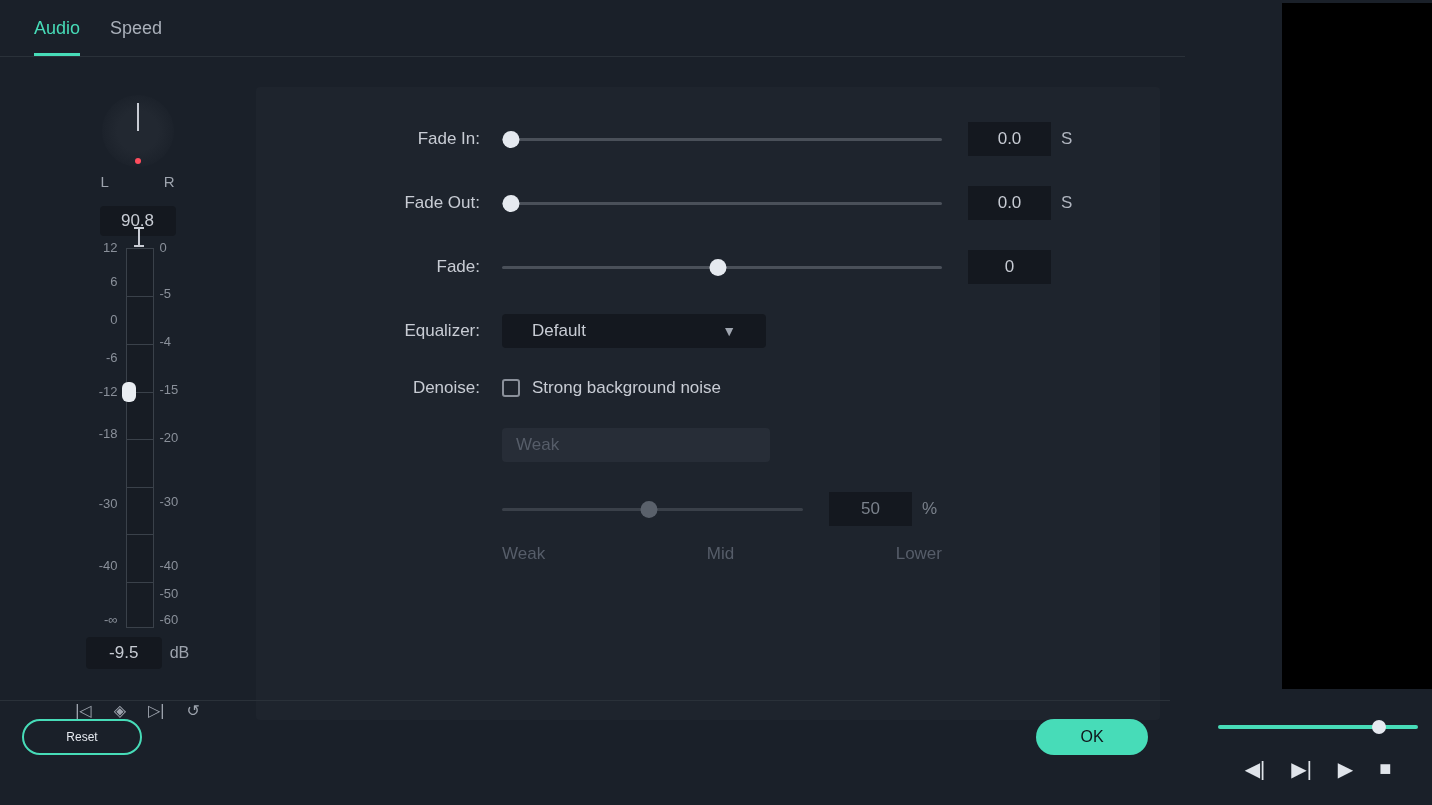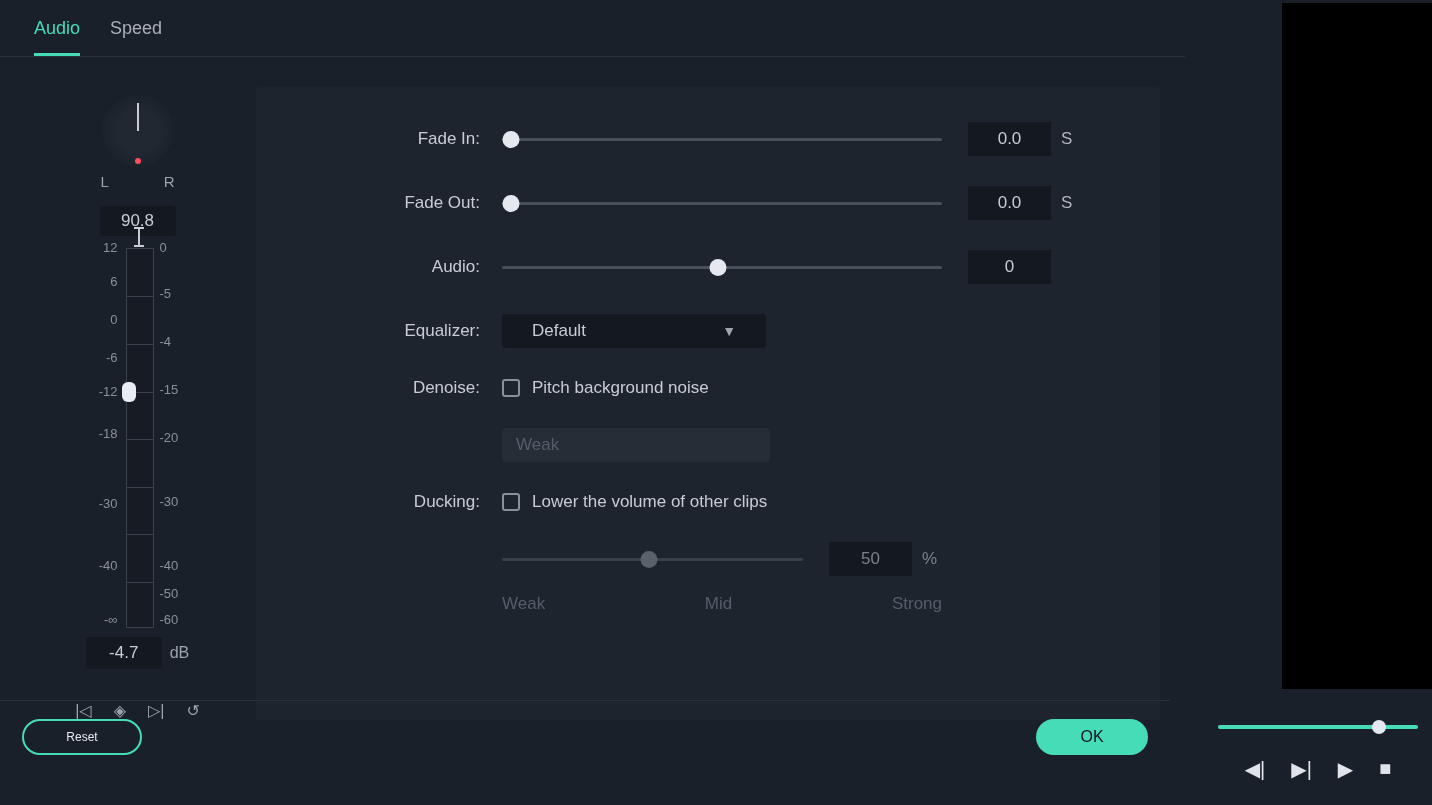--- a/index.html
+++ b/index.html
@@ -424,21 +424,21 @@
           <span style="top:186px">-20</span>
           <span style="top:250px">-30</span>
           <span style="top:314px">-40</span>
           <span style="top:342px">-50</span>
           <span style="top:368px">-60</span>
         </div>
       </div>
 
       <div class="db-row">
         <div class="db-box">
-          <span>-4.7</span>
+          <span>-9.5</span>
         </div>
         <span class="db-unit">dB</span>
       </div>
 
       <div class="kf-row">
         <span>|◁</span>
         <span>◈</span>
         <span>▷|</span>
         <span>↺</span>
       </div>
@@ -457,65 +457,60 @@
       <div class="srow">
         <div class="slabel">Fade Out:</div>
         <div class="slider">
           <div class="thumb" style="left:2%"></div>
         </div>
         <div class="numbox">0.0</div>
         <div class="unit">S</div>
       </div>
 
       <div class="srow">
-        <div class="slabel">Audio:</div>
+        <div class="slabel">Fade:</div>
         <div class="slider">
           <div class="thumb" style="left:49%"></div>
         </div>
         <div class="numbox">0</div>
         <div class="unit"></div>
       </div>
 
       <div class="srow">
         <div class="slabel">Equalizer:</div>
         <div class="selectbox">
           <span>Default</span>
           <span class="chev">▼</span>
         </div>
       </div>
 
       <div class="srow">
         <div class="slabel">Denoise:</div>
         <div class="checkbox"></div>
-        <div class="cblabel">Pitch background noise</div>
+        <div class="cblabel">Strong background noise</div>
       </div>
       <div class="srow">
         <div class="slabel"></div>
         <div class="disabled-box">Weak</div>
       </div>
 
-      <div class="srow">
-        <div class="slabel">Ducking:</div>
-        <div class="checkbox"></div>
-        <div class="cblabel">Lower the volume of other clips</div>
-      </div>
       <div class="srow" style="margin-bottom:10px">
         <div class="slabel"></div>
         <div style="display:flex;flex-direction:column;flex:1;max-width:440px">
           <div style="display:flex;align-items:center">
             <div class="slider-disabled">
               <div class="thumb" style="left:49%"></div>
             </div>
             <div class="numbox" style="color:#7a818b">50</div>
             <div class="unit" style="color:#7a818b">%</div>
           </div>
           <div class="ducklabels">
             <span>Weak</span>
             <span>Mid</span>
-            <span>Strong</span>
+            <span>Lower</span>
           </div>
         </div>
       </div>
     </div>
   </div>
 
   <div class="footer">
     <button class="btn-reset">Reset</button>
     <button class="btn-ok">OK</button>
   </div>

